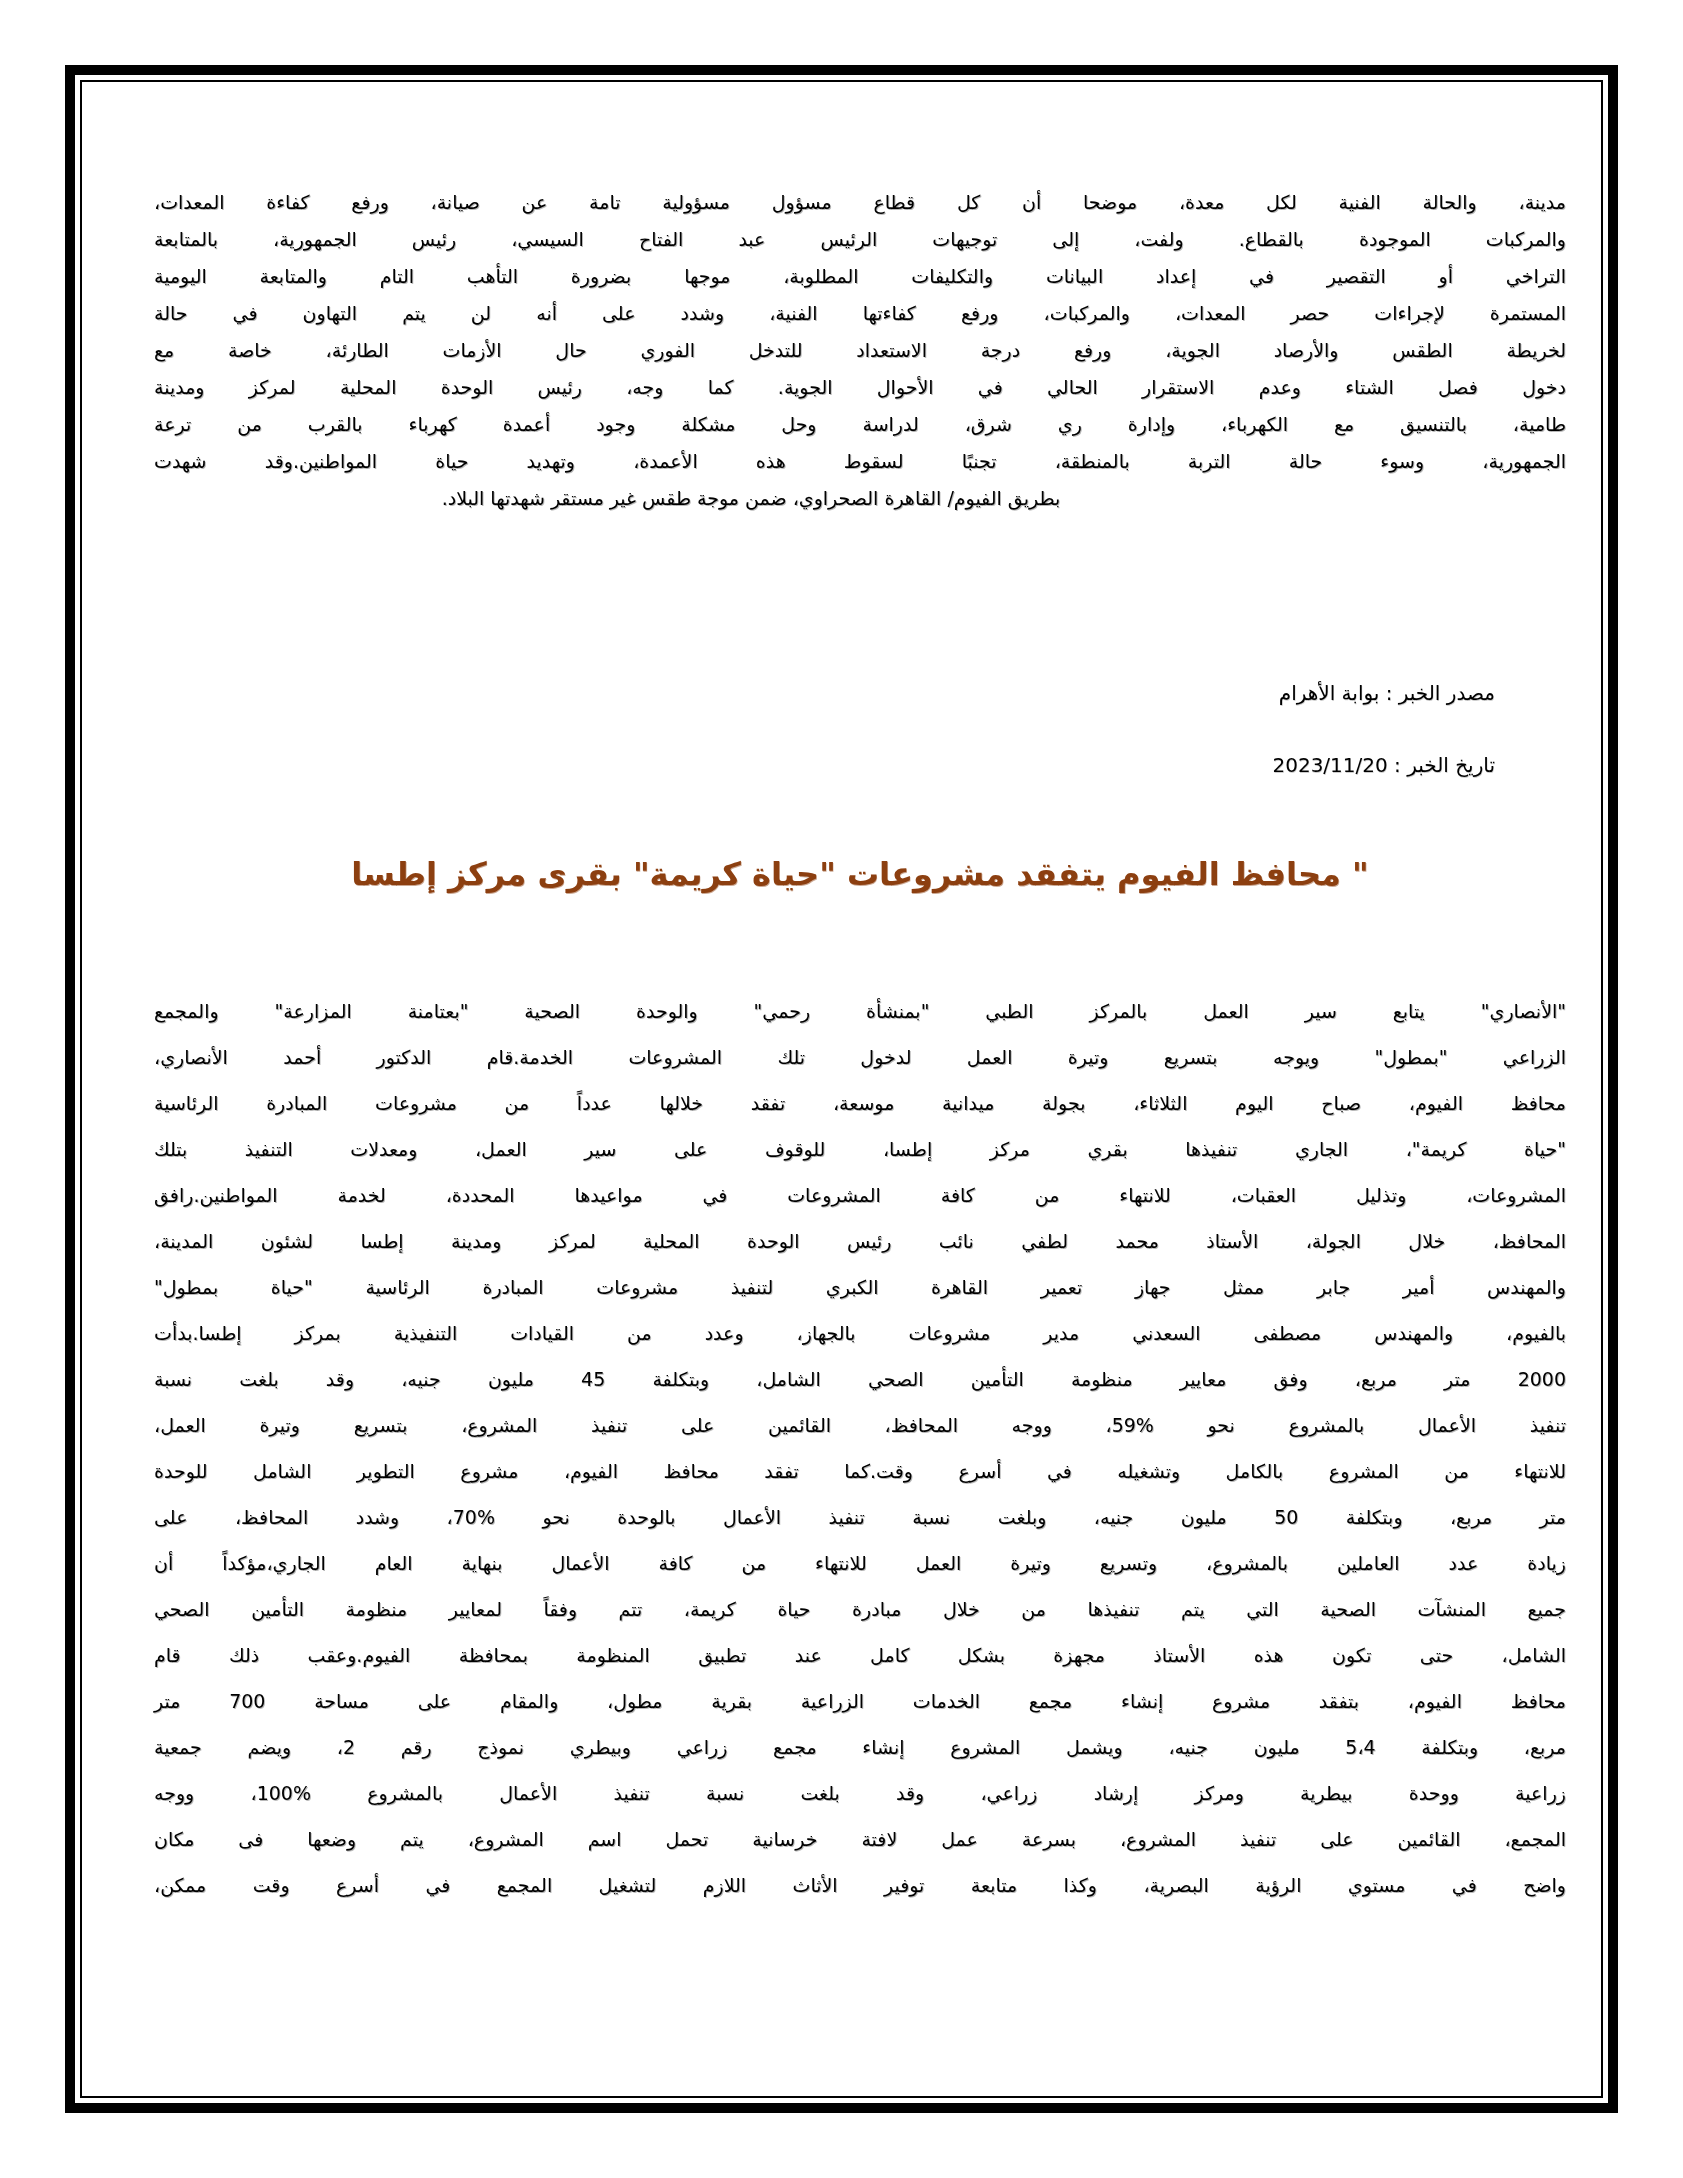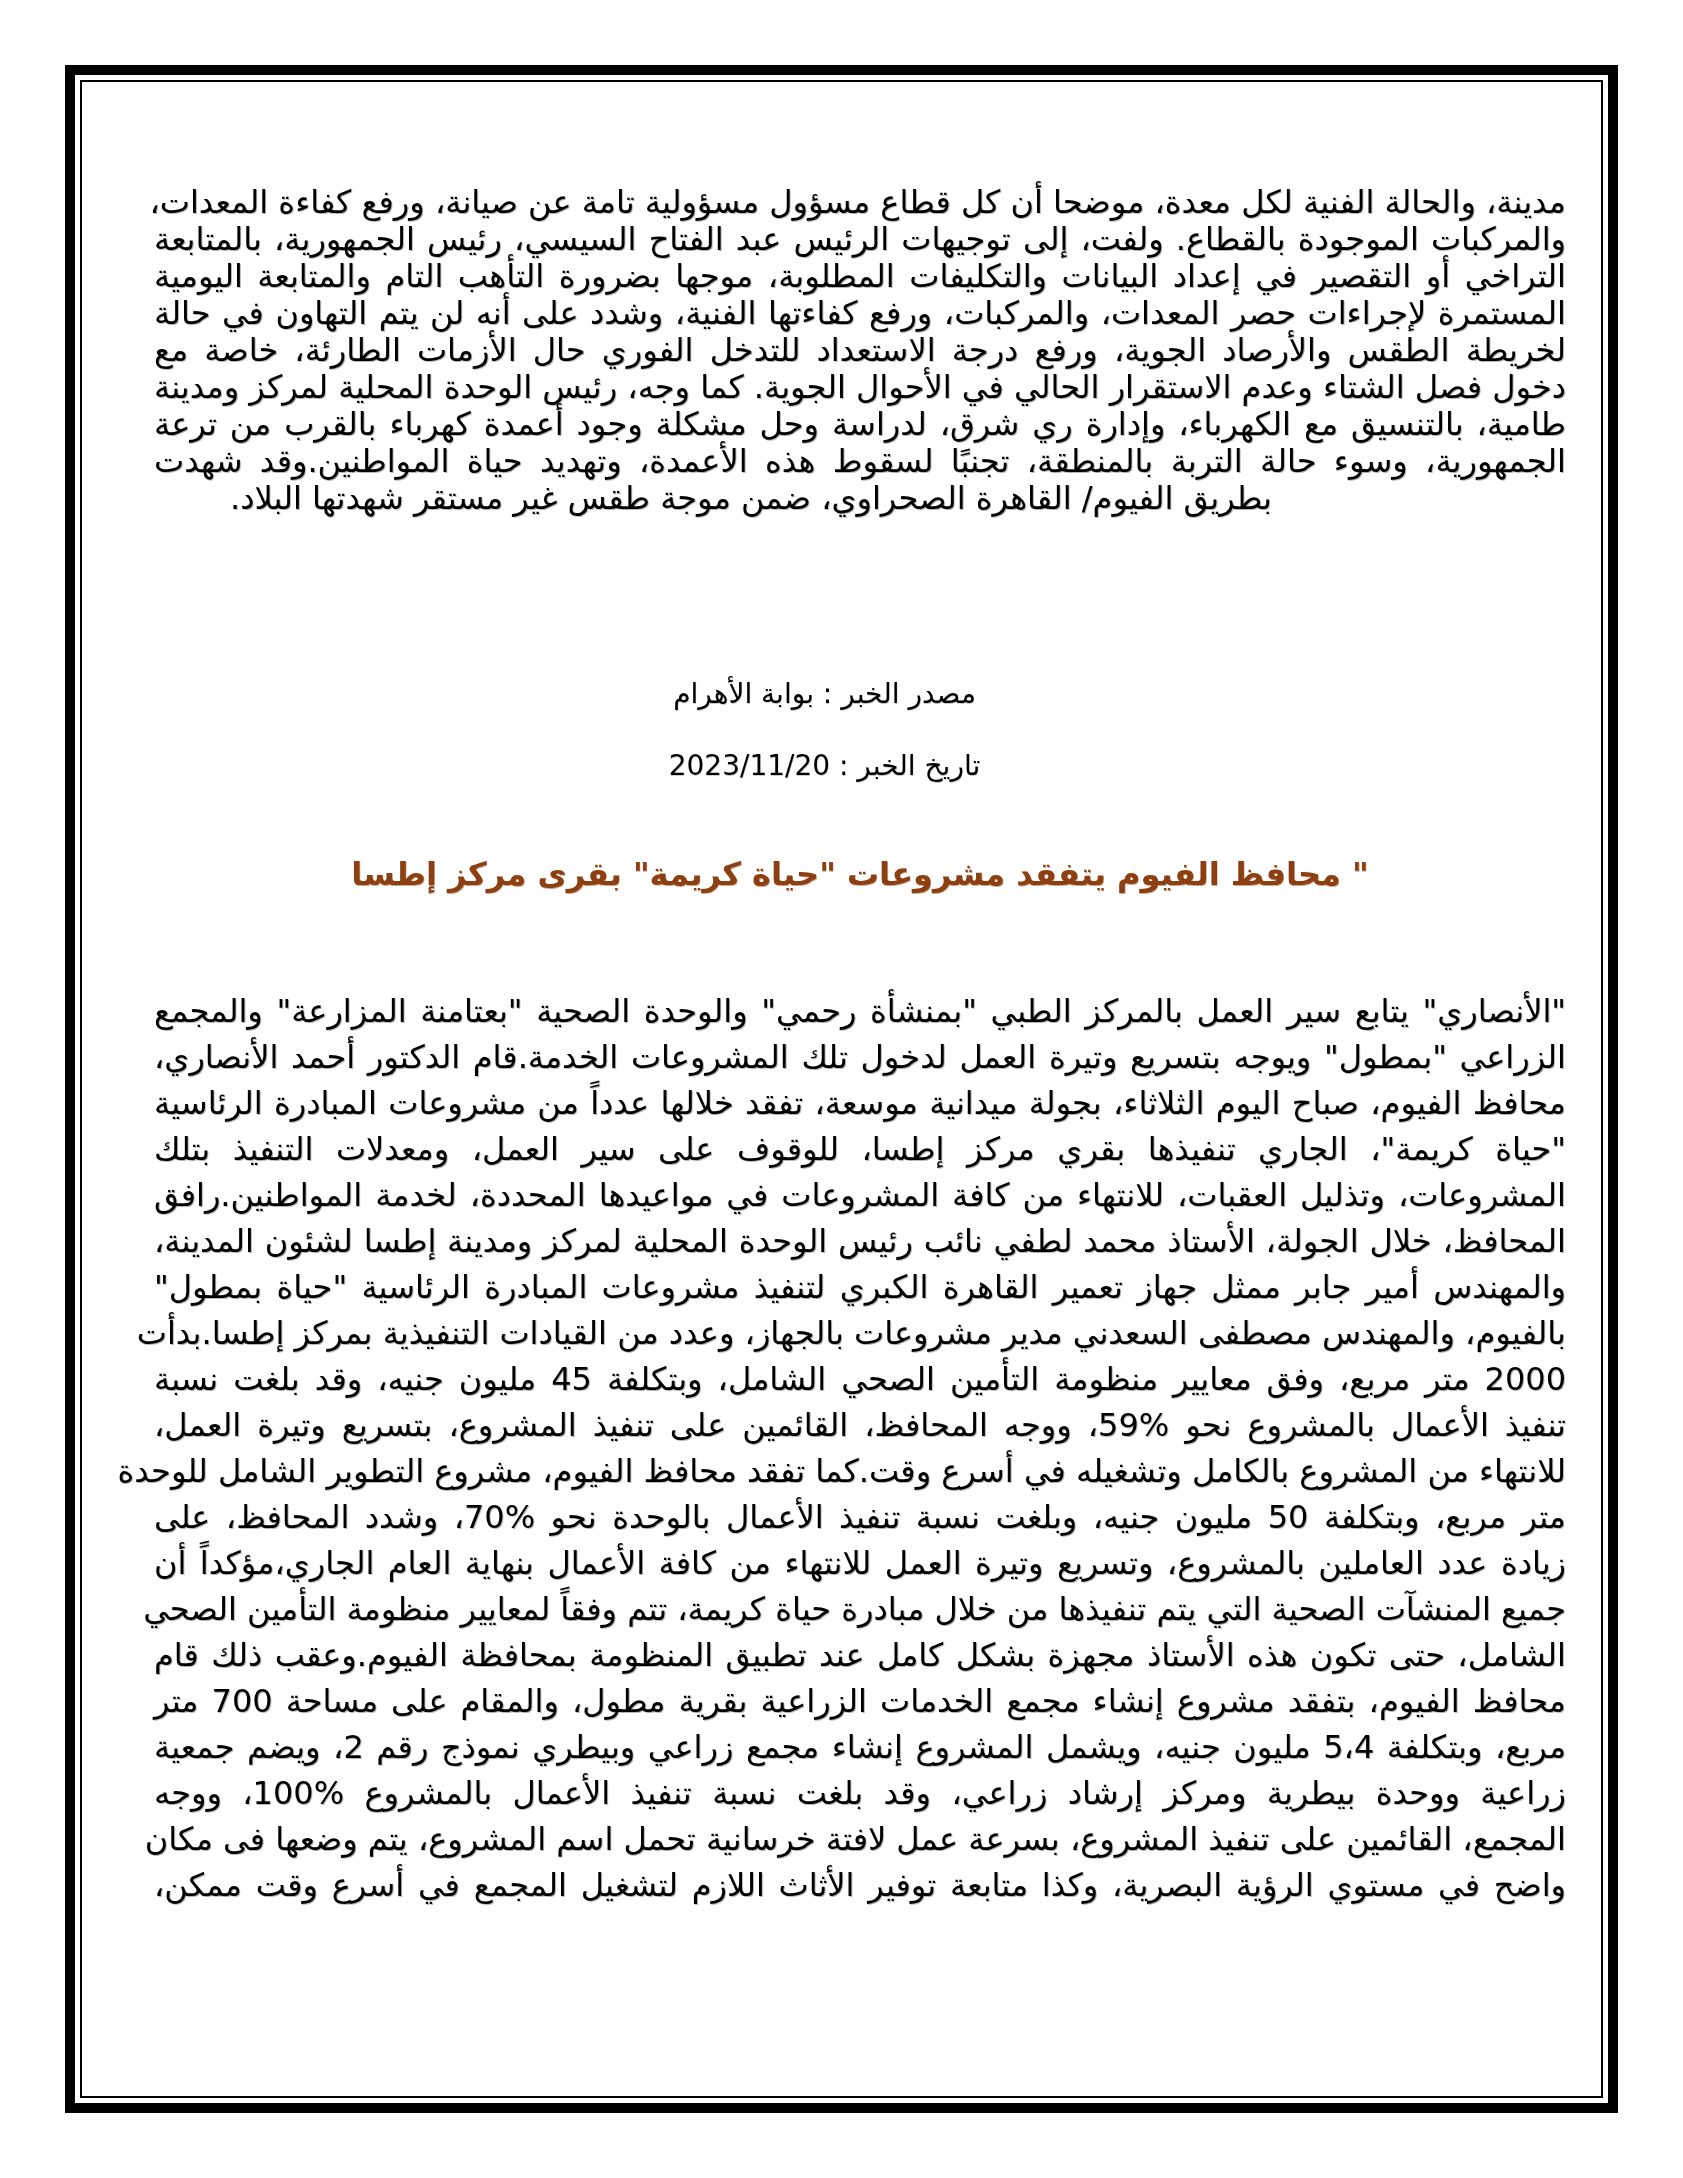--- a/index.html
+++ b/index.html
@@ -15,39 +15,39 @@
   .frame-inner{
     position:absolute;left:80px;top:80px;right:80px;bottom:80px;
     border:2px solid #000;
   }
   .content{
     position:absolute;left:154px;right:117px;top:0;bottom:0;
     direction:rtl;
   }
   .para{position:absolute;left:0;right:0;}
   .para .line{
-    font-size:32px;
+    font-size:19px;
     text-align:justify;
     text-align-last:justify;
     text-justify:inter-word;
     text-shadow:1px 1px 0 rgba(0,0,0,.28);
     white-space:nowrap;
   }
   .para1{top:184px;}
   .para1 .line{line-height:37px;}
   .para1 .line:last-child{
     text-align-last:center;
     transform:translateX(-109px);
   }
   .para2{top:988px;}
   .para2 .line{line-height:46px;}
   .meta{
     position:absolute;left:0;right:0;
-    font-size:28px;line-height:37px;
-    text-align:center;
+    font-size:20px;line-height:37px;
+    text-align:right;
     padding-left:0;
     padding-right:71px;
     text-shadow:0.5px 0.5px 0 rgba(0,0,0,.2);
   }
   .meta-source{top:675px;}
   .meta-date{top:747px;}
   .heading{
     position:absolute;left:0;right:0;top:855px;margin:0;
     text-align:center;
     font-size:32px;font-weight:bold;

